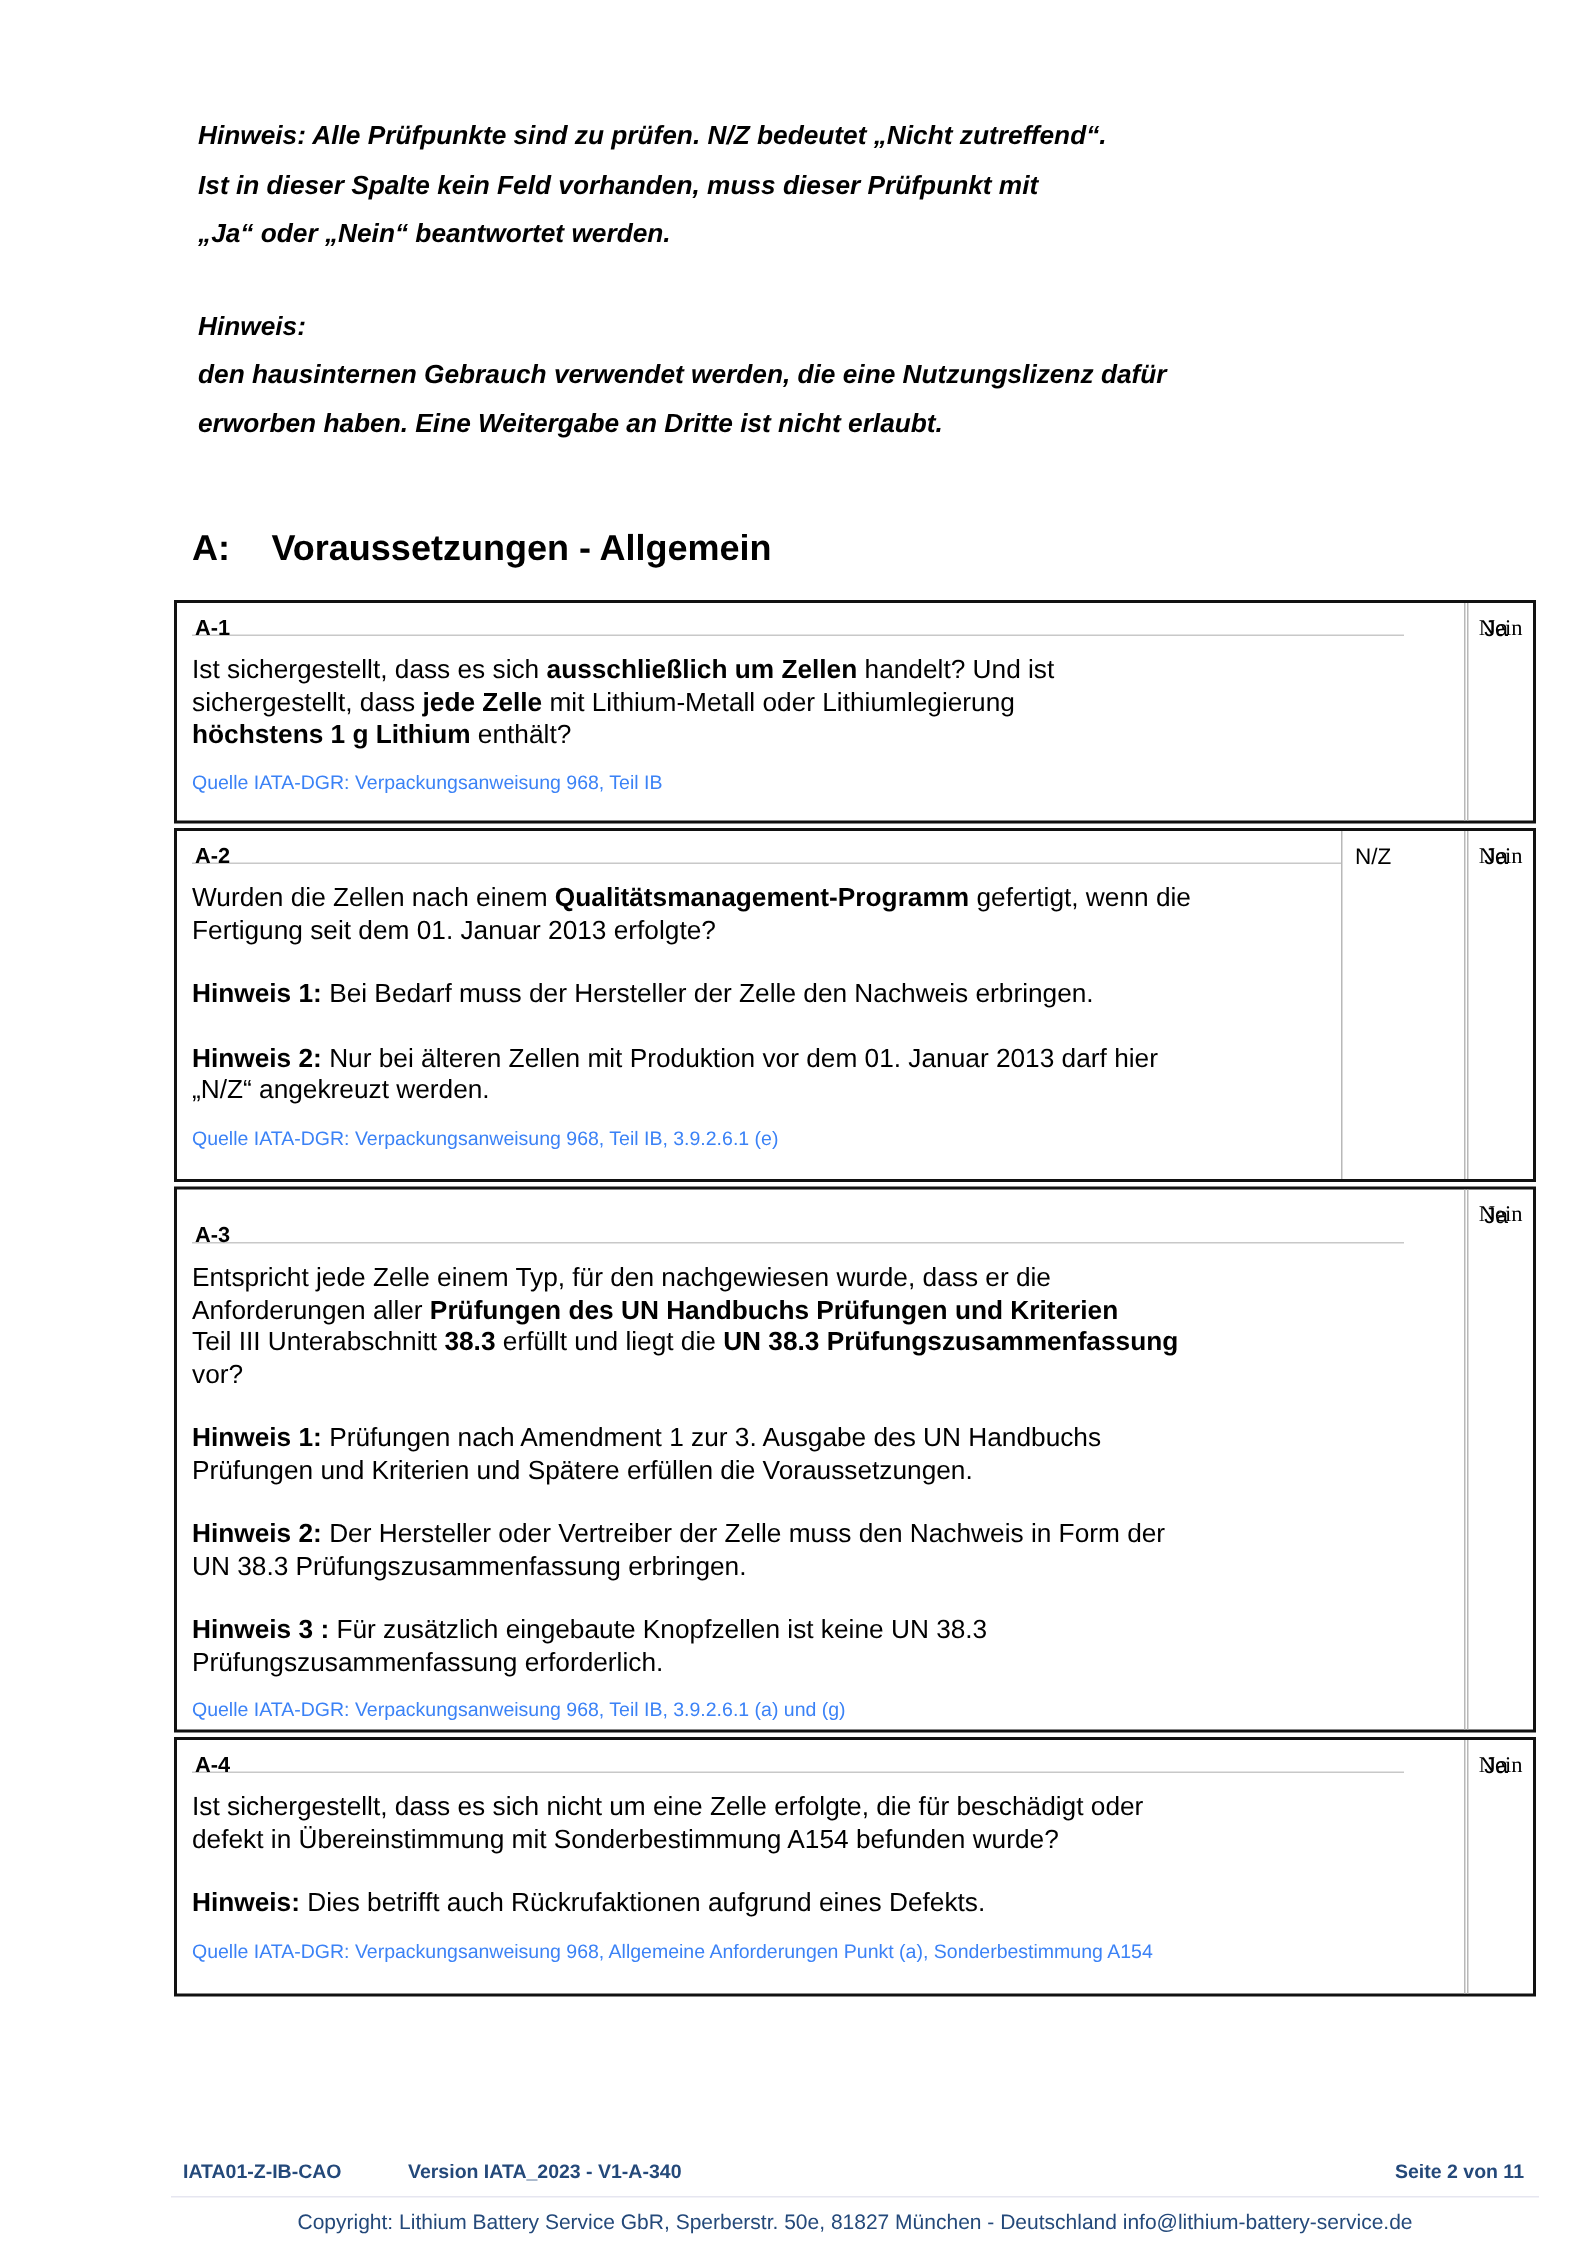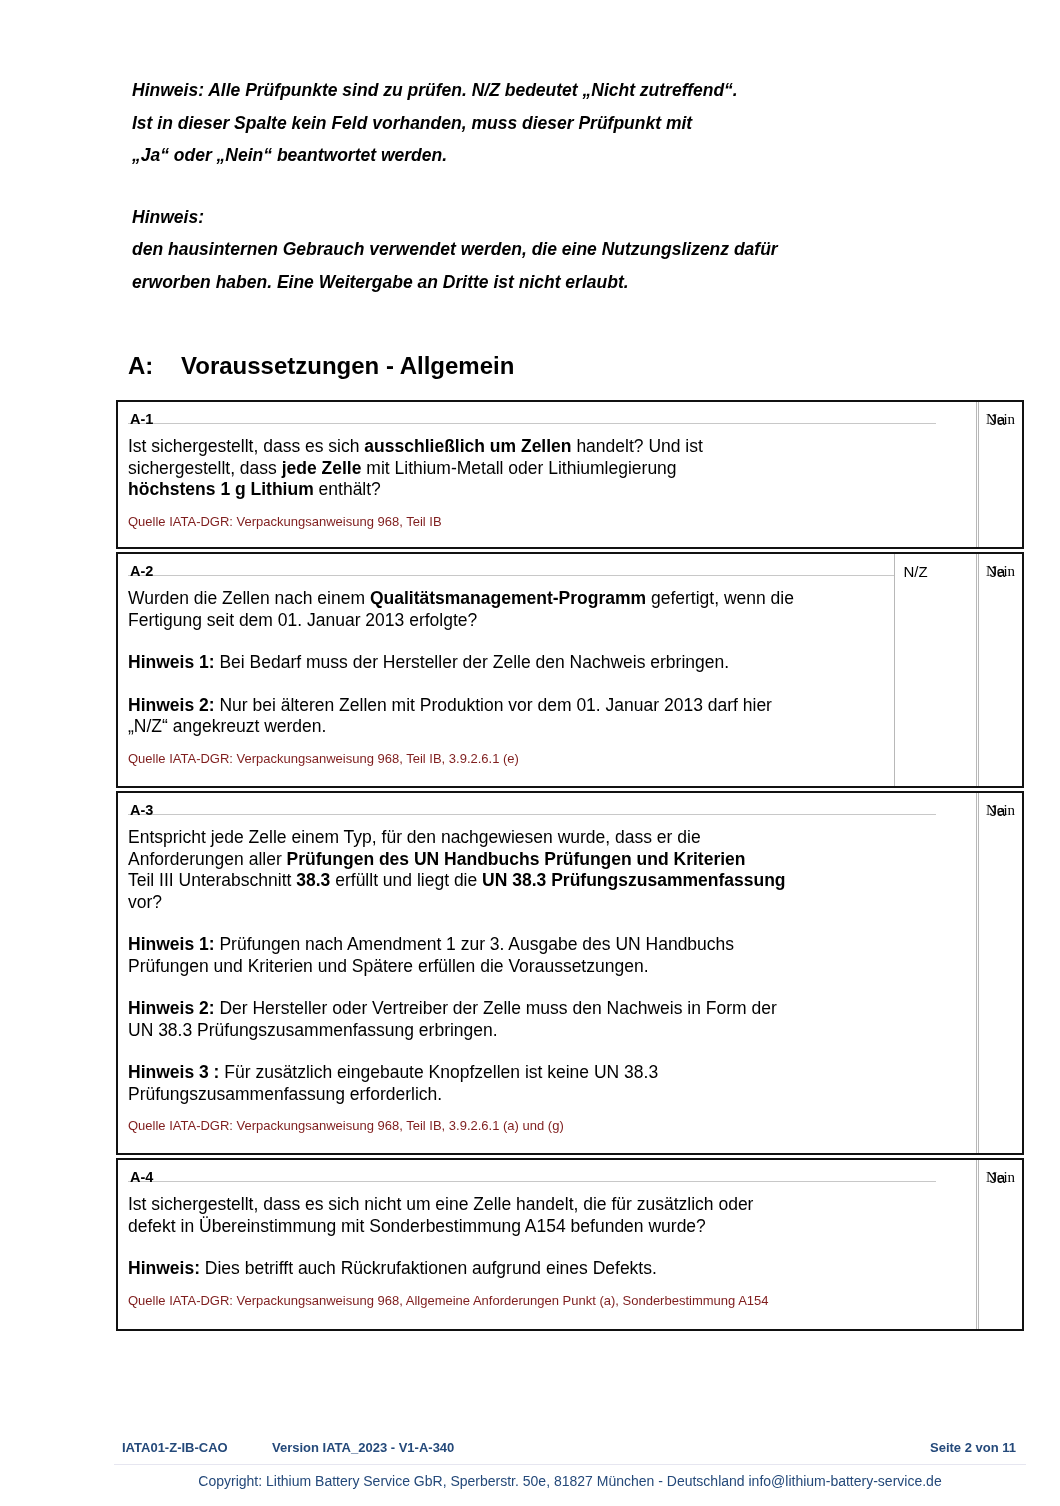--- a/index.html
+++ b/index.html
@@ -12,21 +12,21 @@
 
   .section-title { position: absolute; left: 128px; top: 350px; font-weight: bold; font-size: 24px; line-height: 32px; }
   .section-title .letter { display: inline-block; width: 53px; }
 
   .box { position: absolute; left: 116px; width: 908px; border: 2px solid #111; background: #fff; }
   .box .head { position: relative; height: 22px; border-bottom: 1px solid #c8c8c8; margin-left: 10px; }
   .box .id { position: absolute; left: 2px; top: 9px; font-weight: bold; font-size: 14.5px; }
   .box .body { padding: 12px 0 0 10px; font-size: 17.5px; line-height: 21.5px; }
   .box .body p { margin: 0 16px 21px 0; }
   .box .body p.last { margin-bottom: 13px; }
-  .box .src { font-size: 13px; color: #7f1d1d; line-height: 16px; padding-bottom: 4px; }
+  .box .src { font-size: 13px; color: #3b82f6; line-height: 16px; padding-bottom: 4px; }
   .col { position: absolute; top: 0; bottom: 0; border-left: 1px solid #b8b8b8; }
   .col-label { position: absolute; top: 9px; width: 100%; text-align: center; font-size: 15px; }
   .col-nz  { left: 776px; width: 42px; }
   .col-ja  { left: 858px; width: 42px; }
   .col-nein{ left: 860px; width: 44px; font-family: Liberation Serif, serif; }
 
   .footer1 { position: absolute; left: 122px; right: 44px; top: 1440px; font-weight: bold; font-size: 13px; color: #24497a; }
   .footer1 .code { position: absolute; left: 0; }
   .footer1 .ver { position: absolute; left: 150px; text-align: right; }
   .footer1 .page { position: absolute; right: 0; }
@@ -90,21 +90,21 @@
         <div class="src">Quelle IATA-DGR: Verpackungsanweisung 968, Teil IB, 3.9.2.6.1 (e)</div>
       </div>
     </div>
     <div class="box" style="top: 791px; height: 364px;">
       <div class="col col-ja">
         <div class="col-label">Ja</div>
       </div>
       <div class="col col-nein">
         <div class="col-label">Nein</div>
       </div>
-      <div class="head" style="width: 808px;">
+      <div class="head" style="width: 808px; margin-top: 14px;">
         <span class="id">A-3</span>
       </div>
       <div class="body">
         <p><span>Entspricht jede Zelle einem Typ, für den nachgewiesen wurde, dass er die</span><br><span>Anforderungen aller </span><b>Prüfungen des UN Handbuchs Prüfungen und Kriterien</b><br><span>Teil III Unterabschnitt </span><b>38.3</b><span> erfüllt und liegt die </span><b>UN 38.3 Prüfungszusammenfassung</b><br><span>vor?</span></p>
         <p><b>Hinweis 1:</b><span> Prüfungen nach Amendment 1 zur 3. Ausgabe des UN Handbuchs</span><br><span>Prüfungen und Kriterien und Spätere erfüllen die Voraussetzungen.</span></p>
         <p><b>Hinweis 2:</b><span> Der Hersteller oder Vertreiber der Zelle muss den Nachweis in Form der</span><br><span>UN 38.3 Prüfungszusammenfassung erbringen.</span></p>
         <p class="last"><b>Hinweis 3 :</b><span> Für zusätzlich eingebaute Knopfzellen ist keine UN 38.3</span><br><span>Prüfungszusammenfassung erforderlich.</span></p>
         <div class="src">Quelle IATA-DGR: Verpackungsanweisung 968, Teil IB, 3.9.2.6.1 (a) und (g)</div>
       </div>
     </div>
@@ -112,21 +112,21 @@
       <div class="col col-ja">
         <div class="col-label">Ja</div>
       </div>
       <div class="col col-nein">
         <div class="col-label">Nein</div>
       </div>
       <div class="head" style="width: 808px;">
         <span class="id">A-4</span>
       </div>
       <div class="body">
-        <p><span>Ist sichergestellt, dass es sich nicht um eine Zelle handelt, die für zusätzlich oder</span><br><span>defekt in Übereinstimmung mit Sonderbestimmung A154 befunden wurde?</span></p>
+        <p><span>Ist sichergestellt, dass es sich nicht um eine Zelle erfolgte, die für beschädigt oder</span><br><span>defekt in Übereinstimmung mit Sonderbestimmung A154 befunden wurde?</span></p>
         <p class="last"><b>Hinweis:</b><span> Dies betrifft auch Rückrufaktionen aufgrund eines Defekts.</span></p>
         <div class="src">Quelle IATA-DGR: Verpackungsanweisung 968, Allgemeine Anforderungen Punkt (a), Sonderbestimmung A154</div>
       </div>
     </div>
   </div>
 
 <div class="footer1">
   <span class="code">IATA01-Z-IB-CAO</span>
   <span class="ver">Version IATA_2023 - V1-A-340</span>
   <span class="page">Seite 2 von 11</span>

